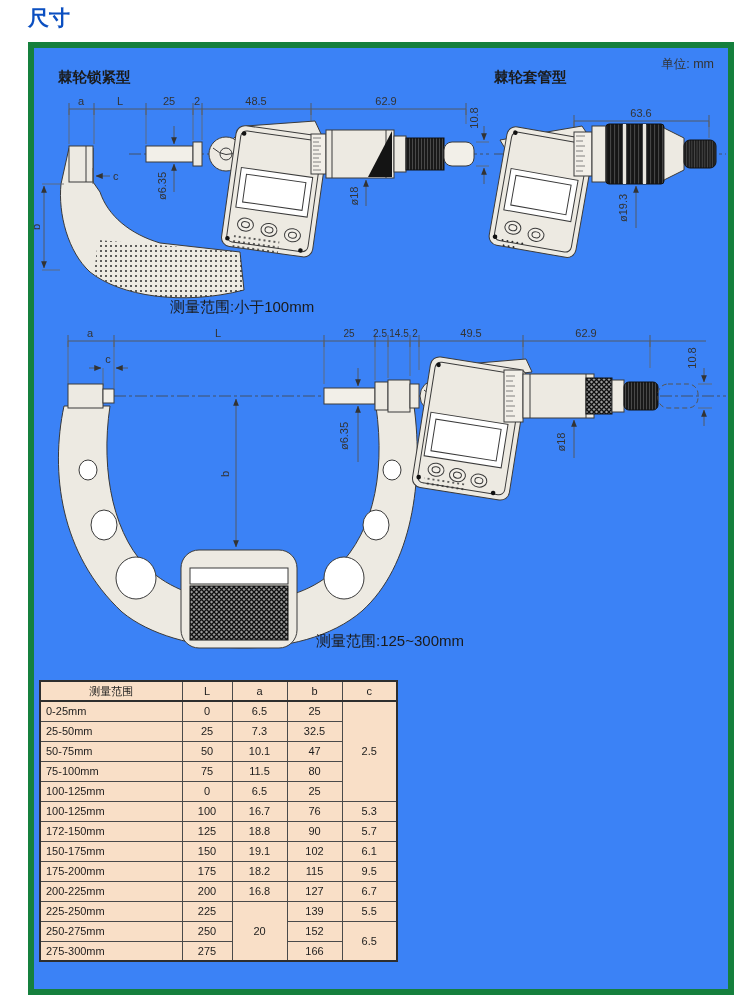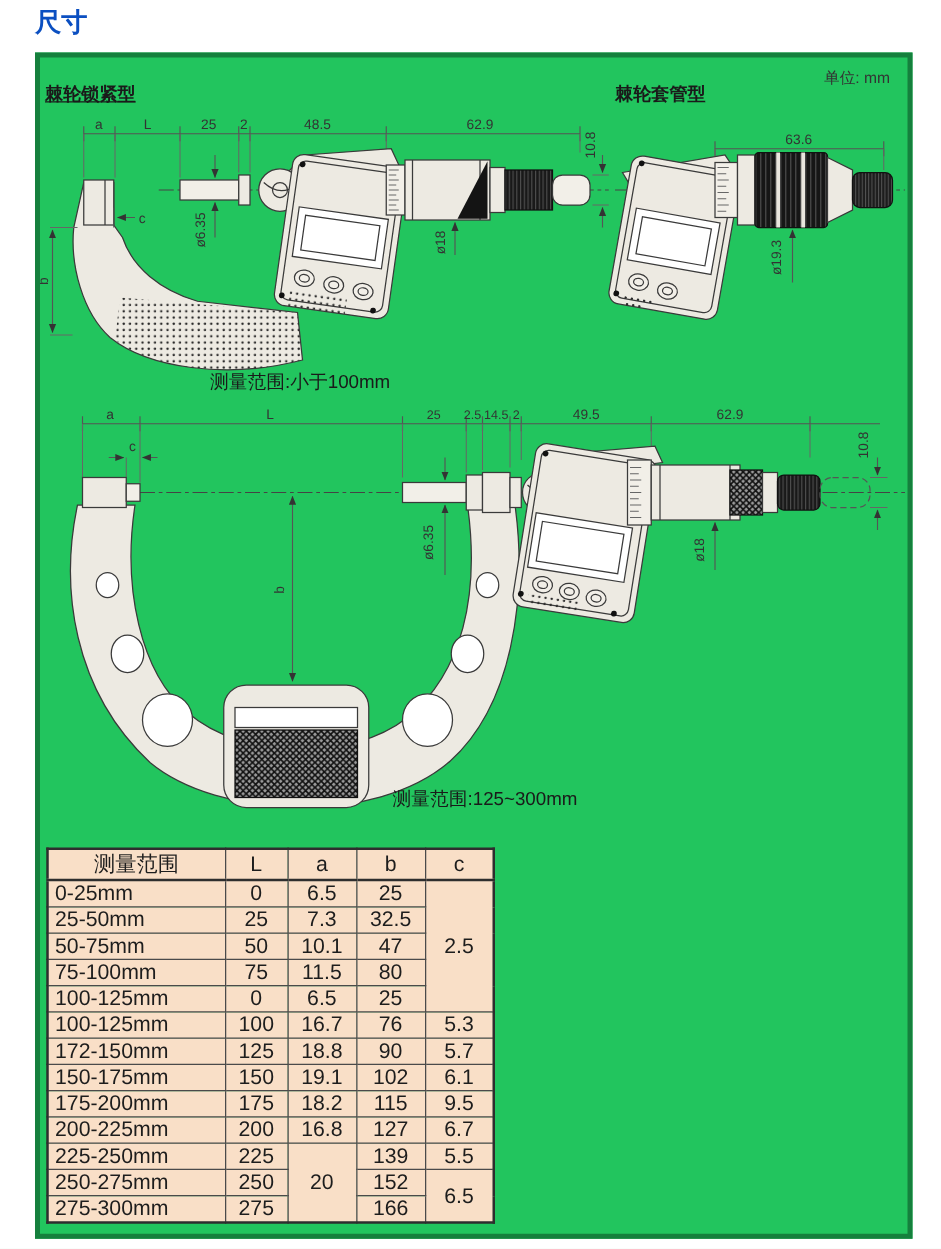--- a/index.html
+++ b/index.html
@@ -1,42 +1,42 @@
 <!DOCTYPE html>
 <html><head>
 <meta charset="utf-8">
 <style>
   html,body{margin:0;padding:0;background:#fff;}
   .page{position:relative;width:753px;height:999px;background:#fff;
         font-family:"Liberation Sans",sans-serif;color:#222;overflow:hidden;}
   .page-title{position:absolute;left:28px;top:4px;font-size:21px;font-weight:bold;color:#0b4fc1;}
-  .panel{position:absolute;left:28px;top:42px;width:694px;height:941px;border:4px solid #15803d;background:#22c55e;}
+  .panel{position:absolute;left:28px;top:42px;width:694px;height:941px;border:6px solid #15803d;background:#3b82f6;}
   .unit-note{position:absolute;right:14px;top:8px;font-size:12.5px;color:#333;}
   .heading{position:absolute;top:20px;font-size:14.5px;font-weight:bold;color:#1a1a1a;}
-  .h-left{left:4px;text-decoration:underline;}
+  .h-left{left:24px;}
   .h-right{left:460px;}
   .caption{position:absolute;font-size:15px;color:#1a1a1a;}
   .cap1{left:136px;top:250px;}
   .cap3{left:282px;top:584px;}
   .svg1{position:absolute;left:0px;top:46px;}
   .svg2{position:absolute;left:452px;top:46px;}
   .svg3{position:absolute;left:0px;top:274px;}
   svg text{font-family:"Liberation Sans",sans-serif;font-size:11px;fill:#333;}
   svg text.sm{font-size:10px;}
   .dimline{stroke:#555;stroke-width:0.9;fill:none;}
   .thin{stroke:#666;stroke-width:0.8;fill:none;}
   .part{fill:#edeae2;stroke:#3a3a3a;stroke-width:1;}
   .part2{fill:#f2efe8;stroke:#3a3a3a;stroke-width:1;}
   .white{fill:#fff;stroke:#3a3a3a;stroke-width:1;}
   .outline{fill:none;stroke:#3a3a3a;stroke-width:1;}
   .cl{stroke:#444;stroke-width:0.8;fill:none;stroke-dasharray:12 3 3 3;}
   .dash{stroke:#555;stroke-width:1;fill:none;stroke-dasharray:5 3;}
   
   .spec-table{position:absolute;left:5px;top:632px;border-collapse:collapse;
-              font-size:17px;color:#1d1d1d;border:2px solid #2e2e2e;padding-left:38px;}
+              font-size:11px;color:#1d1d1d;border:2px solid #2e2e2e;padding-left:38px;}
   .spec-table th,.spec-table td{border:1px solid #4a4a4a;background:#f9dfc7;
               height:20px;padding:0 5px;font-weight:normal;text-align:center;box-sizing:border-box;}
   .spec-table thead th{border-bottom:2px solid #2e2e2e;}
   .spec-table td.rng{text-align:left;width:142px;}
   .spec-table .cL{width:50px;} .spec-table .ca{width:55px;}
   .spec-table .cb{width:55px;} .spec-table .cc{width:55px;}
 </style>
 </head>
 <body>
 

